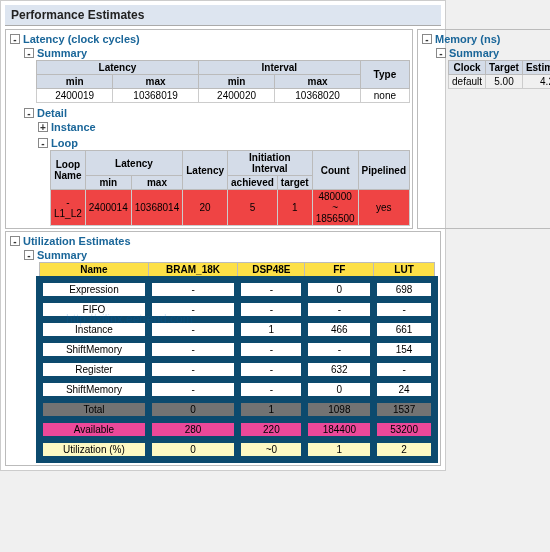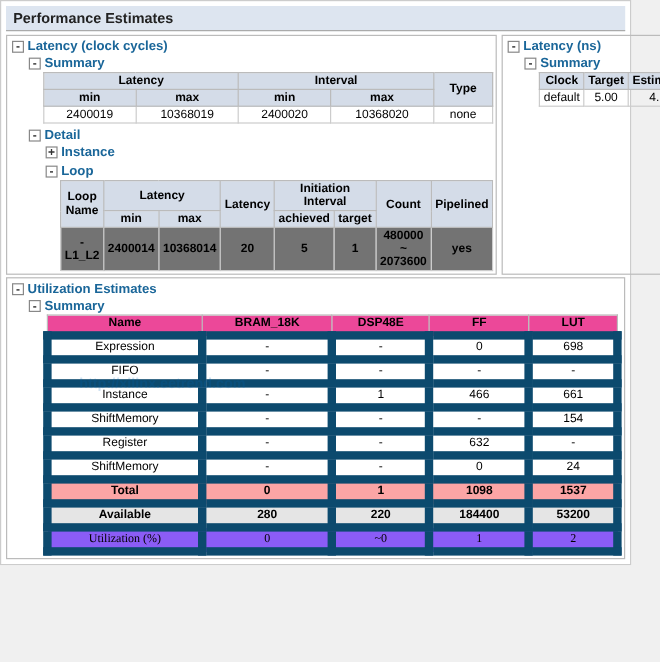--- a/index.html
+++ b/index.html
@@ -3,21 +3,21 @@
   <meta charset="utf-8">
   <style>
     * { box-sizing: border-box; margin: 0; padding: 0; }
     body {
       font-family: Arial, sans-serif;
       font-size: 11px;
       background: #f0f0f0;
       width: 550px;
     }
     .outer {
-      width: 526px;
+      width: 446px;
       background: #fff;
       border: 1px solid #ccc;
       padding: 4px;
     }
     .top-area {
       display: flex;
       gap: 4px;
       margin-bottom: 2px;
     }
     .left-panel {
@@ -97,57 +97,54 @@
       padding: 1px 3px;
       text-align: center;
       font-weight: bold;
     }
     table.loop-table td {
       border: 1px solid #ccc;
       padding: 1px 3px;
       text-align: center;
     }
     .highlight-row td {
-      background: #737373;
-      font-weight: bold;
+      background: #ef4444;
     }
     .util-section {
       border: 1px solid #bbb;
       padding: 2px;
       margin-top: 2px;
       position: relative;
     }
     table.util-table {
       width: 100%;
       border-collapse: collapse;
       font-size: 10px;
     }
     table.util-table th {
-      background: #ec4899;
+      background: #fde047;
       border: 1px solid #bbb;
       padding: 1px 4px;
       text-align: center;
       font-weight: bold;
     }
     table.util-table td {
       border: 7px solid #0c4a6e;
       padding: 1px 4px;
       text-align: center;
     }
     table.util-table tr.total-row td {
-      background: #fca5a5;
-      font-weight: bold;
+      background: #737373;
+      font-weight: normal;
     }
     table.util-table tr.avail-row td {
-      background: #e5e5e5;
-      font-weight: bold;
+      background: #ec4899;
     }
     table.util-table tr.util-pct-row td {
-      background: #8b5cf6;
-      font-family: Liberation Serif, serif;
+      background: #fef9c3;
     }
     .caption-area {
       text-align: center;
       font-size: 11px;
       color: #333;
       padding: 4px 10px 2px;
       border-top: 1px solid #ccc;
       margin-top: 3px;
       line-height: 1.4;
     }
@@ -248,34 +245,34 @@
                 </tr>
               </thead>
               <tbody>
                 <tr class="highlight-row">
                   <td>-L1_L2</td>
                   <td>2400014</td>
                   <td>10368014</td>
                   <td>20</td>
                   <td>5</td>
                   <td>1</td>
-                  <td>480000 ~ 2073600</td>
+                  <td>480000 ~ 1856500</td>
                   <td>yes</td>
                 </tr>
               </tbody>
             </table>
           </div>
         </div>
       </div>
     </div>
 
     <div class="right-panel">
       <div class="sub-section-title">
         <span class="minus-box">-</span>
-        <span>Latency (ns)</span>
+        <span>Memory (ns)</span>
       </div>
       <div class="indent">
         <div class="sub-section-title">
           <span class="minus-box">-</span>
           <span>Summary</span>
         </div>
         <div class="indent">
           <table class="data-table">
             <thead>
               <tr>
@@ -293,21 +290,21 @@
 
               </tr>
             </tbody>
           </table>
         </div>
       </div>
     </div>
   </div>
 
   <div class="util-section relative-wrap">
-    <div style="position:absolute;top:80px;left:60px;z-index:1;opacity:0.18;color:#0066bb;font-size:12px;font-weight:bold;pointer-events:none;white-space:nowrap;">http://xilinx.eetrend.com</div>
+    <div style="position:absolute;top:80px;left:60px;z-index:1;opacity:0.18;color:#0066bb;font-size:12px;font-weight:normal;pointer-events:none;white-space:nowrap;">http://xilinx.eetrend.com</div>
     <div class="sub-section-title">
       <span class="minus-box">-</span>
       <span>Utilization Estimates</span>
     </div>
     <div class="indent">
       <div class="sub-section-title">
         <span class="minus-box">-</span>
         <span>Summary</span>
       </div>
       <div class="indent">

